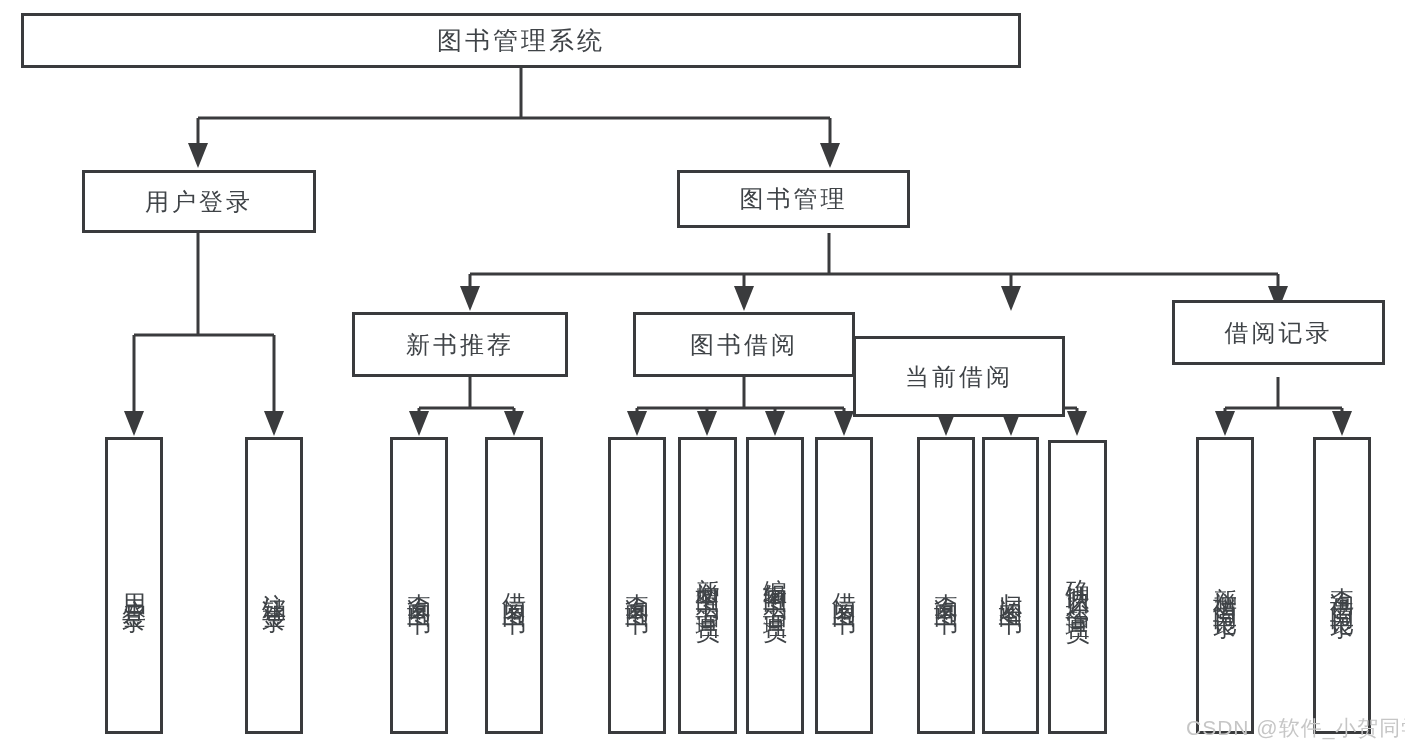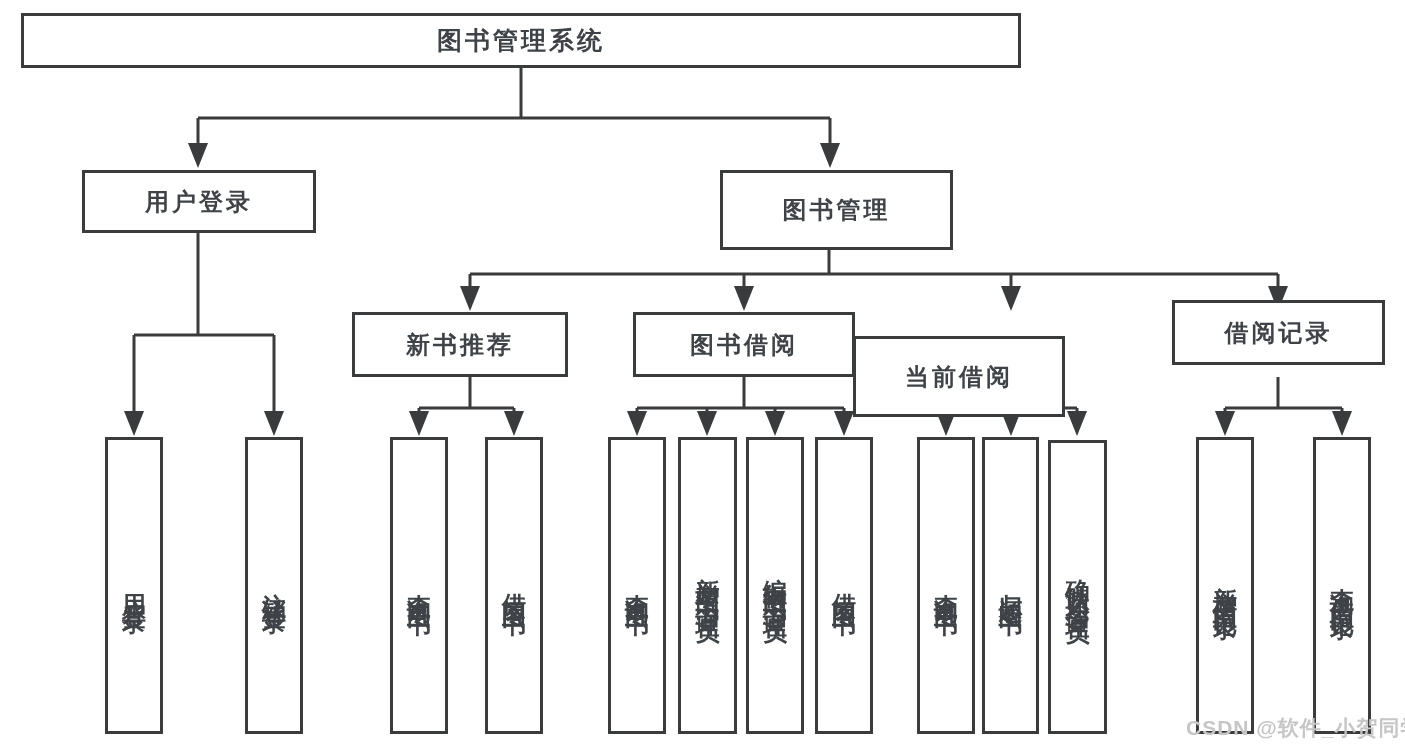--- a/index.html
+++ b/index.html
@@ -6,21 +6,21 @@
     --line:#3a3b3d;
     --text:#3f4347;
     --watermark:#c6c6c6;
     --bg:#ffffff;
   }
   html,body{margin:0;padding:0;}
   body{
     width:1405px;height:747px;background:var(--bg);
     font-family:"Liberation Sans",sans-serif;overflow:hidden;
   }
-  .canvas{position:relative;width:1405px;height:747px;background:var(--bg);font-weight:bold;}
+  .canvas{position:relative;width:1405px;height:747px;background:var(--bg);}
   .connector-svg{position:absolute;left:0;top:0;width:1405px;height:747px;pointer-events:none;}
   .connector-svg .shaft{stroke:var(--line);stroke-width:3;fill:none;}
   .connector-svg .head{fill:var(--line);stroke:none;}
   .box{
     position:absolute;box-sizing:border-box;background:#fff;
     border:3px solid var(--line);color:var(--text);
     display:flex;align-items:center;justify-content:center;
   }
   .hlabel{font-size:24px;letter-spacing:3px;white-space:nowrap;}
   .root .hlabel{font-size:25px;}
@@ -95,21 +95,21 @@
       </g>
   </svg>
 
   <div class="box root" style="left:21px;top:13px;width:1000px;height:55px;">
     <span class="hlabel">图书管理系统</span>
   </div>
 
   <div class="box" style="left:82px;top:170px;width:234px;height:63px;">
     <span class="hlabel">用户登录</span>
   </div>
-  <div class="box" style="left:720px;top:170px;width:233px;height:80px;">
+  <div class="box" style="left:677px;top:170px;width:233px;height:58px;">
     <span class="hlabel">图书管理</span>
   </div>
 
   <div class="box" style="left:352px;top:312px;width:216px;height:65px;">
     <span class="hlabel">新书推荐</span>
   </div>
   <div class="box" style="left:633px;top:312px;width:222px;height:65px;">
     <span class="hlabel">图书借阅</span>
   </div>
   <div class="box" style="left:853px;top:312px;width:212px;height:81px;margin-top:24px;">

